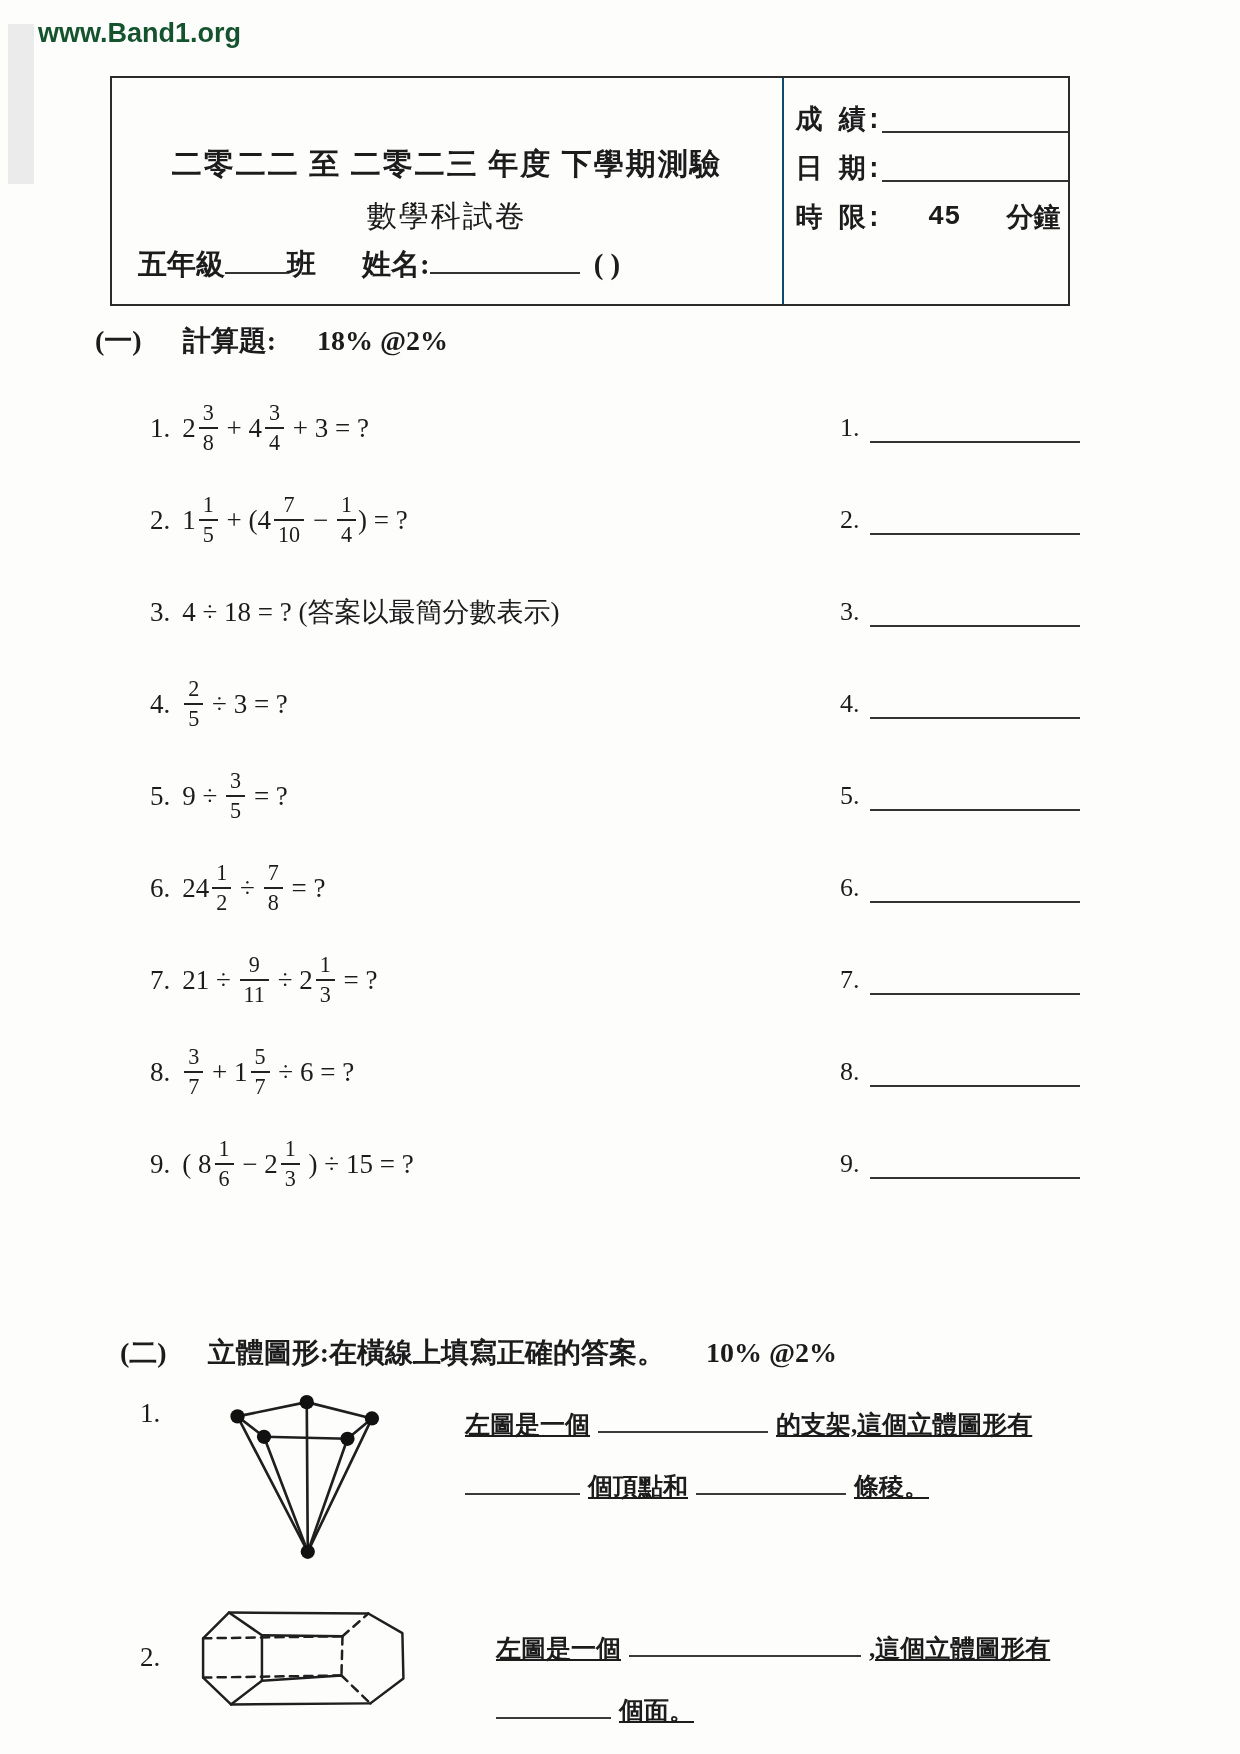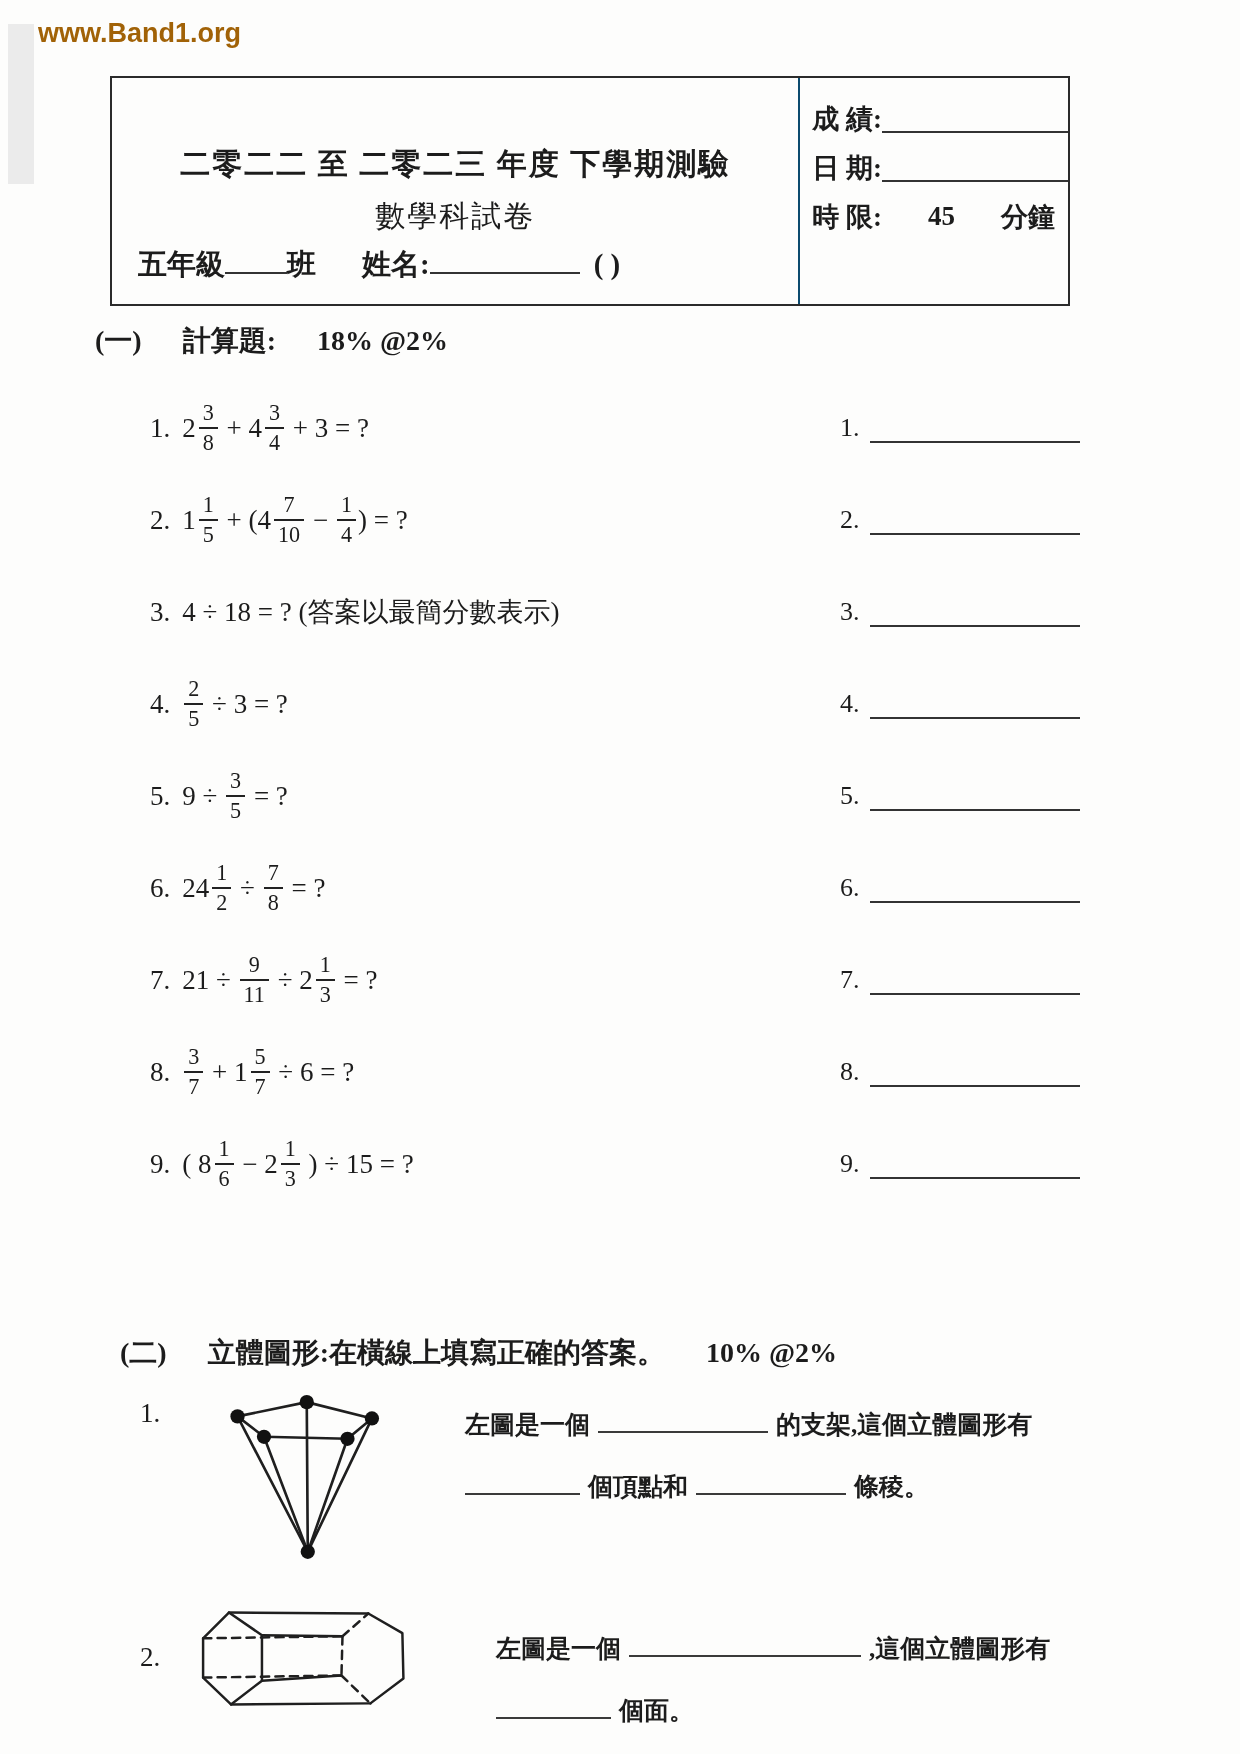--- a/index.html
+++ b/index.html
@@ -8,34 +8,34 @@
     background:#fdfdfc;
     font-family:"Liberation Serif","DejaVu Serif",serif;
     color:#1c1c1c;
     position:relative;
     overflow:hidden;
   }
   .scan-artifact{position:absolute;left:8px;top:24px;width:26px;height:160px;background:#ebebeb;}
   .watermark{
     position:absolute;left:38px;top:18px;
     font-family:"Liberation Sans","DejaVu Sans",sans-serif;
-    font-size:27px;font-weight:600;color:#a16207;
+    font-size:27px;font-weight:600;color:#14532d;
   }
   
   .header-box{
     position:absolute;left:110px;top:76px;width:956px;height:226px;
     border:2px solid #2b2b2b;display:flex;
   }
   .header-left{width:713px;position:relative;border-right:2px solid #0c4a6e;}
   .title-1{position:absolute;left:0;top:66px;width:100%;text-align:center;
     font-size:30px;font-weight:700;letter-spacing:2px;}
   .title-2{position:absolute;left:0;top:118px;width:100%;text-align:center;
     font-size:30px;font-weight:400;letter-spacing:2px;}
   .grade-line{position:absolute;left:26px;top:164px;font-size:29px;font-weight:700;}
-  .header-right{flex:1;padding:16px 0 0 12px;}
+  .header-right{flex:1;padding:16px 0 0 12px;font-family:Liberation Mono, monospace;}
   .hr-row{font-size:27px;font-weight:700;height:49px;display:flex;align-items:center;white-space:nowrap;}
   .blank{display:inline-block;border-bottom:2px solid #333;height:1.02em;vertical-align:baseline;}
   .w60{width:62px;} .w130{width:128px;} .w150{width:150px;} .w170{width:170px;}
   .w115{width:115px;} .w195{width:186px;} .w210{width:210px;} .w230{width:232px;}
   .gap-s{display:inline-block;width:14px;} .gap-m{display:inline-block;width:46px;}
   
   .sec1{position:absolute;left:0;top:322px;width:100%;}
   .sec-heading{padding-left:95px;font-size:28px;font-weight:700;}
   .sec-heading .h-part{margin-right:34px;}
   .sec-heading .h-pct{font-weight:700;margin-right:0;}
@@ -50,21 +50,21 @@
     font-size:0.82em;vertical-align:middle;margin:0 2px;}
   .frac .num{padding:0 4px 3px;}
   .frac .den{border-top:2px solid #222;padding:3px 4px 0;}
   .mixed{display:inline-flex;align-items:center;}
   .mixed .whole{margin-right:1px;}
   
   .sec2{position:absolute;left:0;top:1334px;width:100%;}
   .fig-row{display:flex;align-items:flex-start;padding-left:140px;margin-top:22px;}
   .fig-no{font-size:27px;width:34px;margin-top:4px;}
   .fig-wrap{margin-left:26px;}
-  .fig-text{margin-left:80px;font-size:25px;line-height:62px;width:660px;font-weight:600;}
+  .fig-text{margin-left:80px;font-size:25px;line-height:62px;width:660px;font-weight:600;text-decoration:underline;}
   .fig-text .blank{border-bottom:2px solid #3a3a3a;margin:0 8px;}
   .row2{margin-top:46px;}
   svg{display:block;}
 </style>
 </head>
 <body>
 
 <div class="scan-artifact"></div>
 
 <div class="watermark">www.Band1.org</div>

